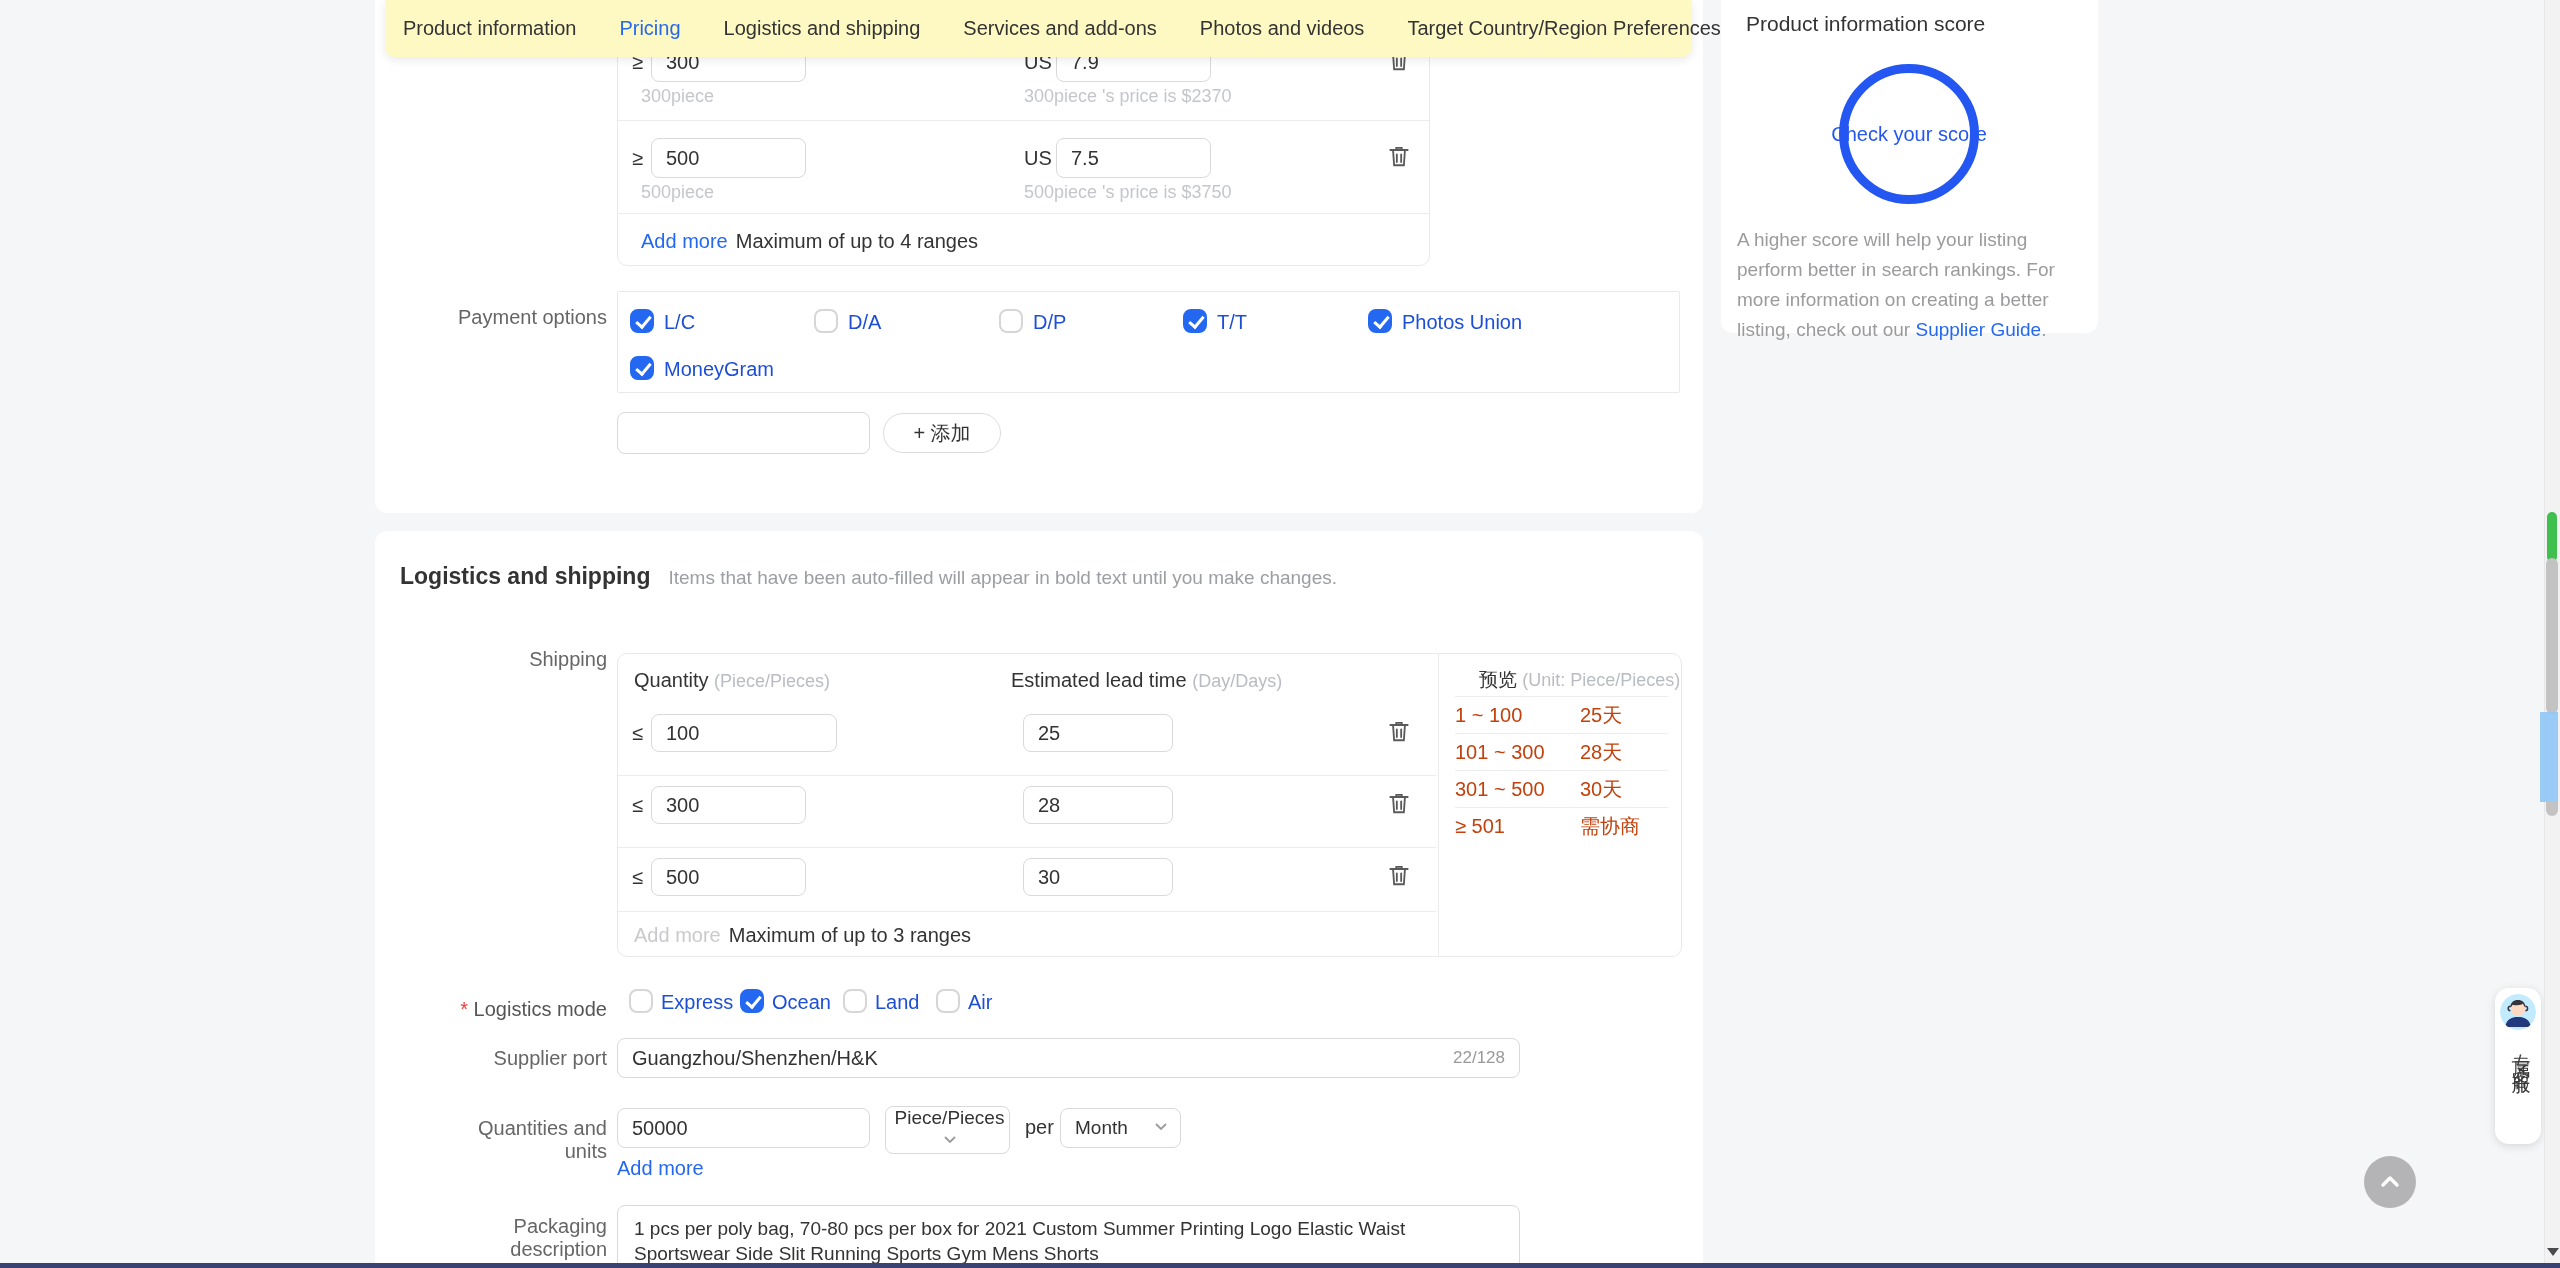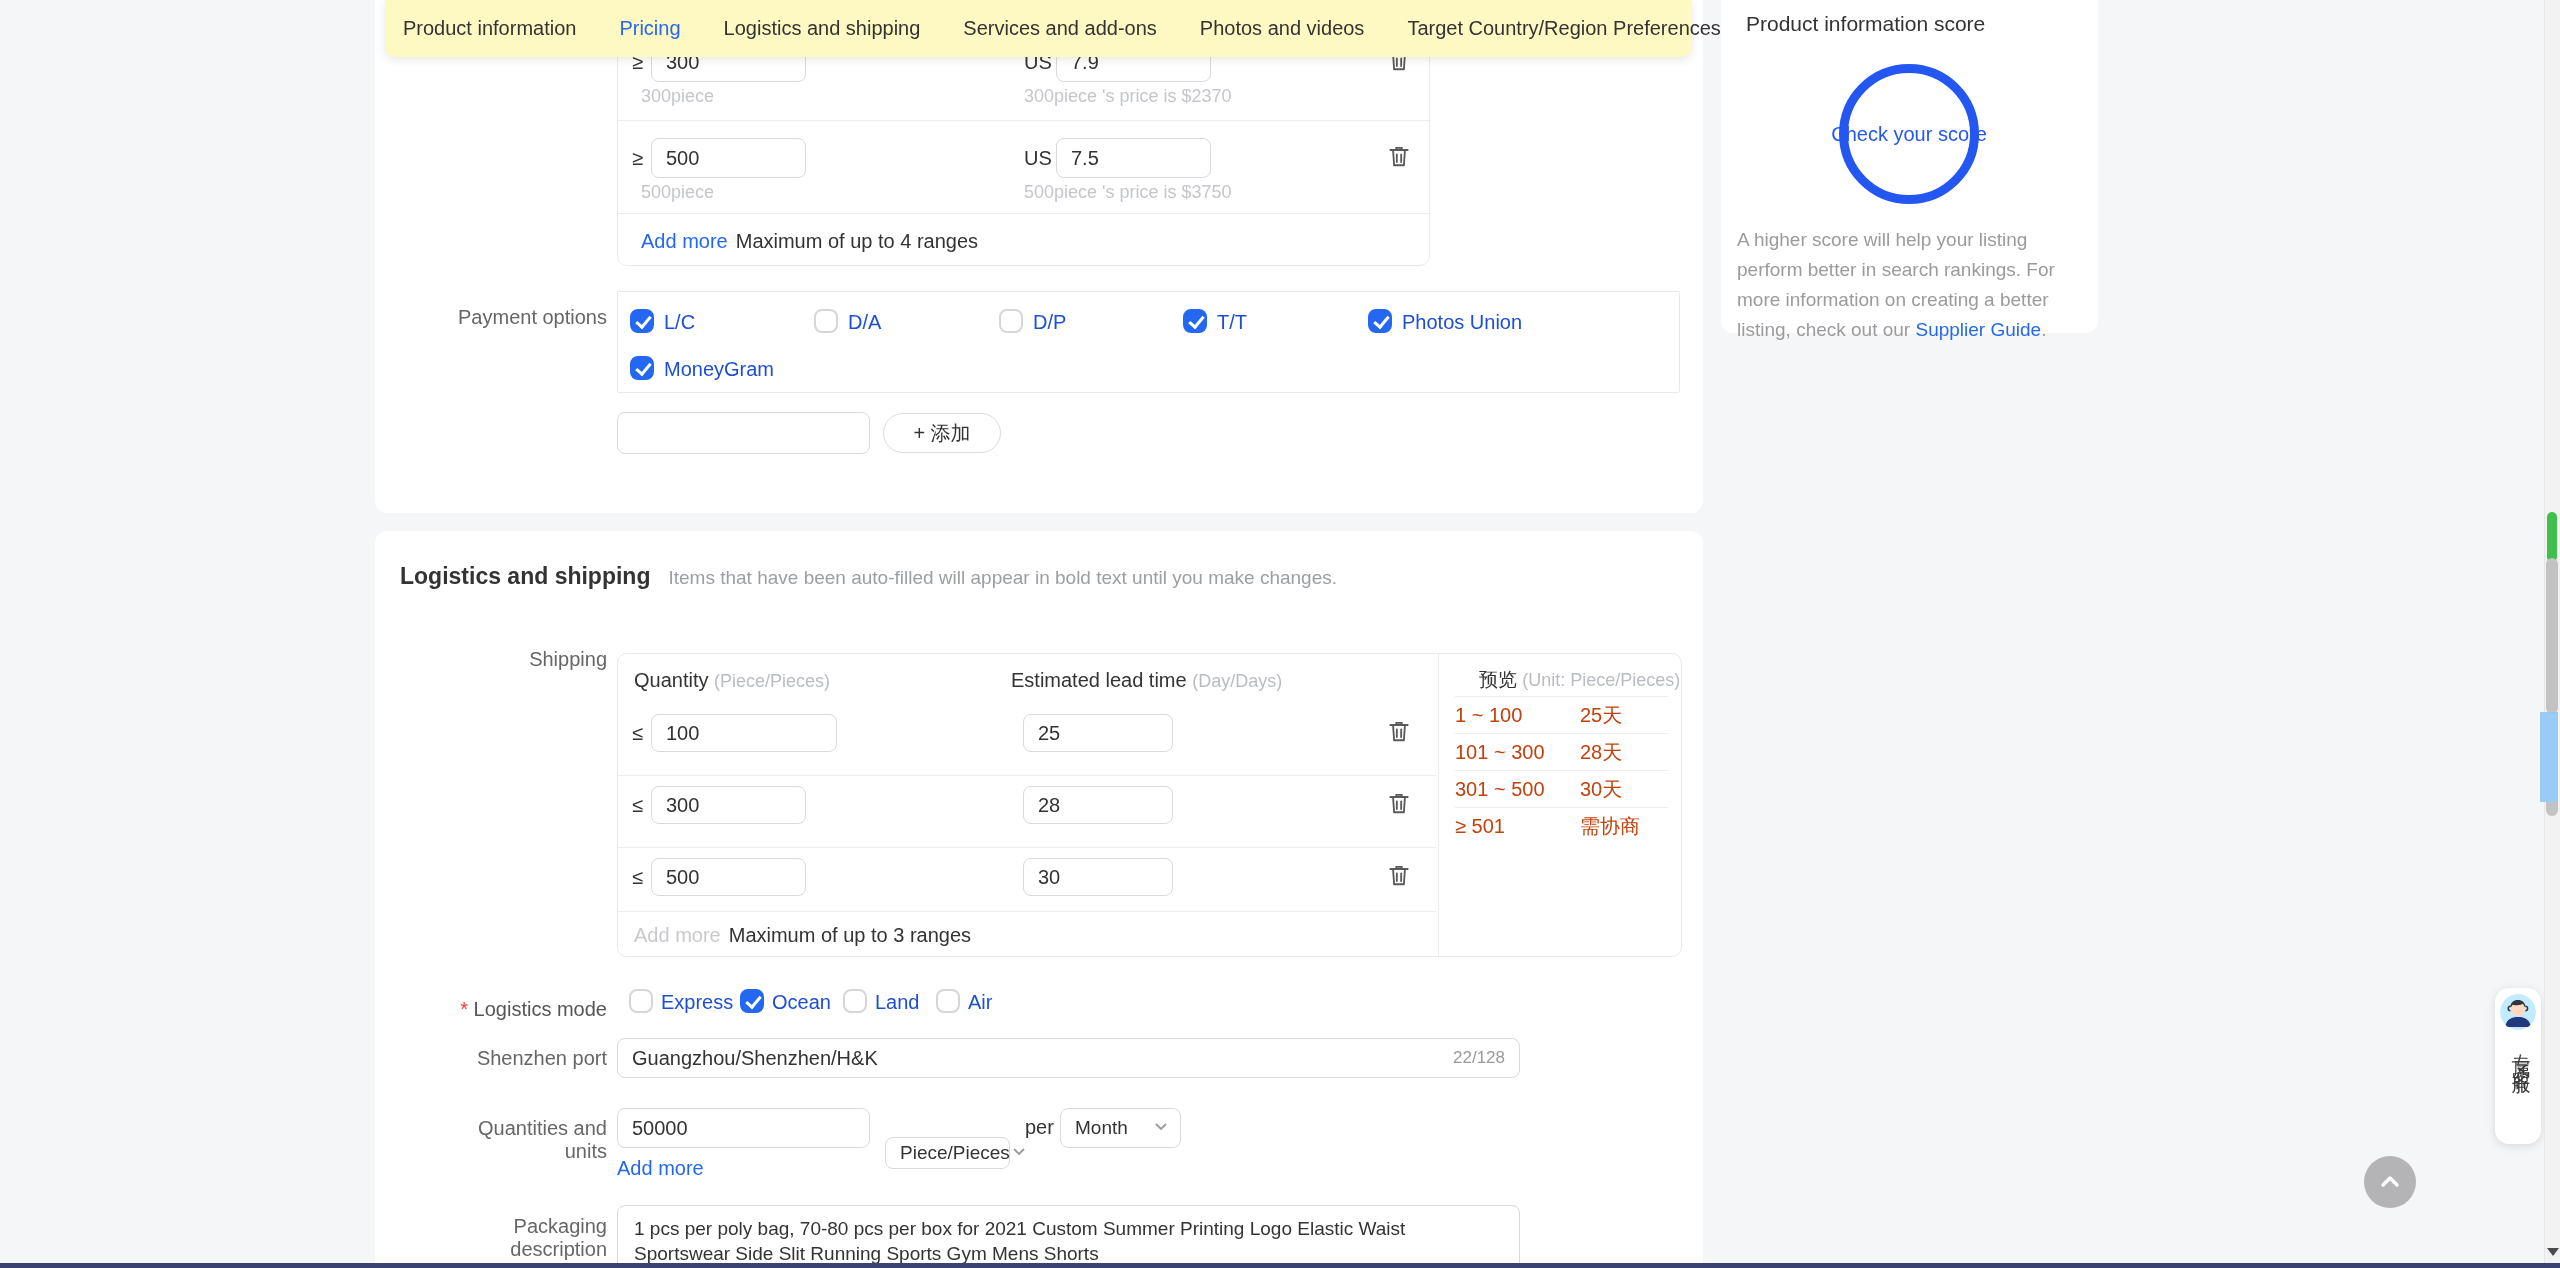--- a/index.html
+++ b/index.html
@@ -221,29 +221,29 @@
     </div>
     <span class="cb" style="left:254px;top:458px;"></span>
     <span class="cblabel" style="left:286px;top:460px;">Express</span>
     <span class="cb checked" style="left:365px;top:458px;"></span>
     <span class="cblabel" style="left:397px;top:460px;">Ocean</span>
     <span class="cb" style="left:468px;top:458px;"></span>
     <span class="cblabel" style="left:500px;top:460px;">Land</span>
     <span class="cb" style="left:561px;top:458px;"></span>
     <span class="cblabel" style="left:593px;top:460px;">Air</span>
 
-    <div class="lbl" style="top:516px;">Shenzhen port</div>
+    <div class="lbl" style="top:516px;">Supplier port</div>
     <div class="inp" style="left:242px;top:507px;width:903px;height:40px;display:flex;align-items:center;justify-content:space-between;">
       <span>Guangzhou/Shenzhen/H&amp;K</span>
       <span style="font-size:17px;color:#999;">22/128</span>
     </div>
 
     <div class="lbl" style="top:586px;">Quantities and units</div>
     <input class="inp" style="left: 242px; top: 577px; width: 253px; height: 40px;" value="50000">
-    <div class="sel" style="left:510px;top:606px;width:125px;height:32px;">
+    <div class="sel" style="left:510px;top:575px;width:125px;height:48px;flex-direction:column;">
       <span style="font-size:19px;">Piece/Pieces</span>
       <span><svg width="18" height="18" viewBox="0 0 18 18">
             <polyline points="4,7 9,12 14,7" fill="none" stroke="#9a9a9a" stroke-width="1.8"></polyline>
           </svg></span>
     </div>
     <span class="abs" style="left:650px;top:585px;font-size:20px;color:#333;">per</span>
     <div class="sel" style="left:685px;top:577px;width:121px;height:40px;">
       <span style="font-size:19px;">Month</span>
       <span><svg width="18" height="18" viewBox="0 0 18 18">
             <polyline points="4,7 9,12 14,7" fill="none" stroke="#9a9a9a" stroke-width="1.8"></polyline>

